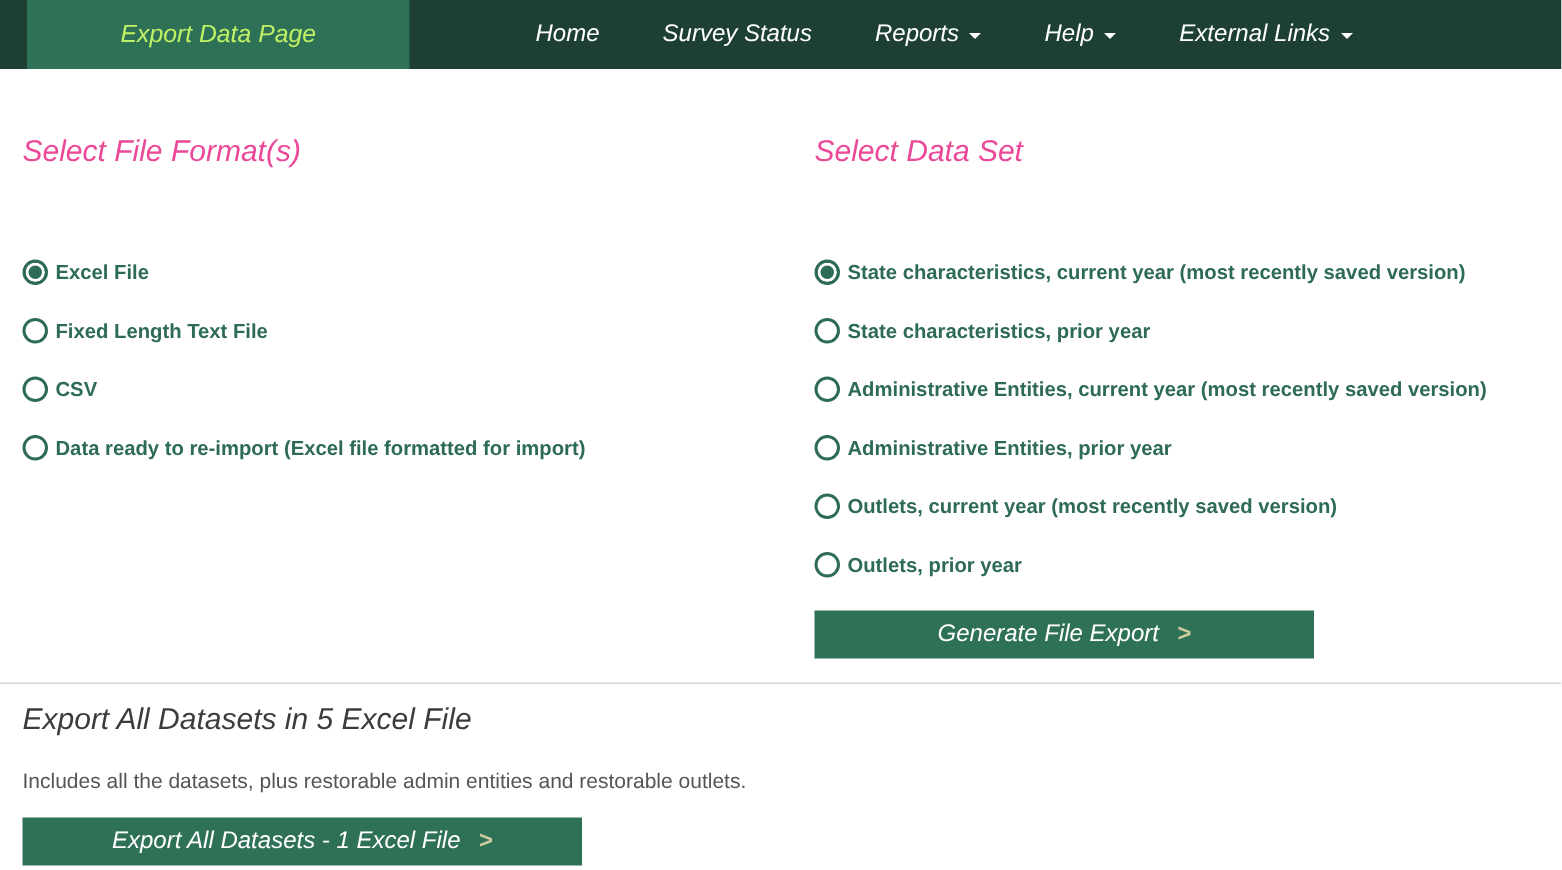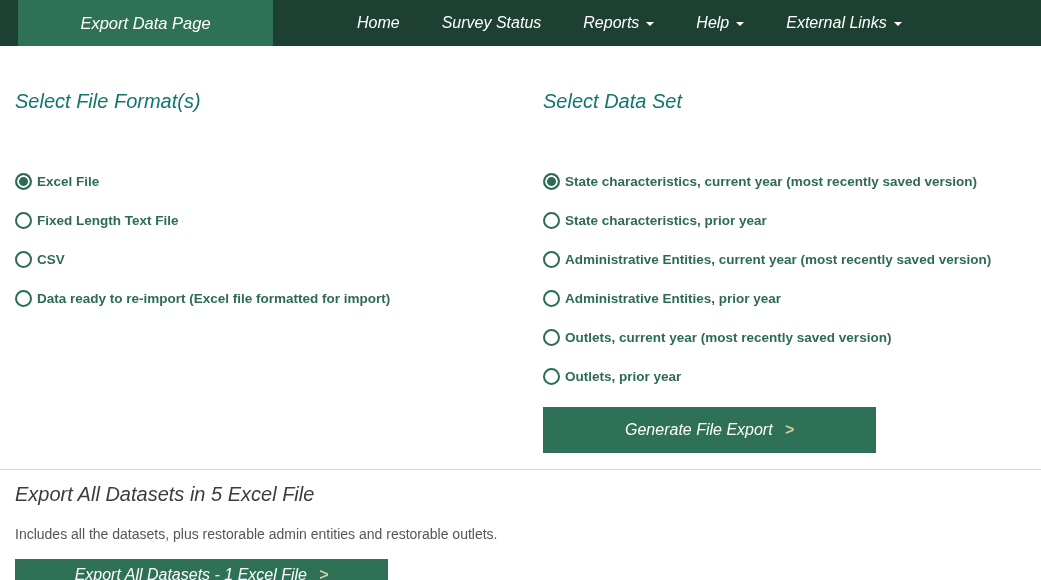--- a/index.html
+++ b/index.html
@@ -16,21 +16,21 @@
   .navbar {
     height: 46px;
     background: #1d4033;
     display: flex;
     align-items: stretch;
   }
   .nav-tab {
     margin-left: 18px;
     width: 255px;
     background: #2f7157;
-    color: #ffffff;
+    color: #bef264;
     font-style: italic;
     font-size: 16.5px;
     display: flex;
     align-items: center;
     justify-content: center;
     cursor: pointer;
   }
   .nav-links {
     display: flex;
     align-items: center;
@@ -62,21 +62,21 @@
     display: grid;
     grid-template-columns: 528px 1fr;
     padding: 0 15px;
   }
   h1.section-heading {
     margin: 44px 0 0 0;
     font-size: 20px;
     line-height: 23px;
     font-style: italic;
     font-weight: normal;
-    color: #0f766e;
+    color: #ec4899;
   }
   .radio-list { margin-top: 60px; }
   .radio-row {
     display: flex;
     align-items: center;
     height: 17px;
     margin-bottom: 22px;
     cursor: pointer;
   }
   .radio-circle {
@@ -107,21 +107,21 @@
     font-style: italic;
     font-size: 16px;
     font-family: "Liberation Sans", sans-serif;
     display: flex;
     align-items: center;
     justify-content: center;
     cursor: pointer;
   }
   .generate-btn {
     width: 333px;
-    height: 46px;
+    height: 32px;
     margin-top: 14px;
   }
   .btn-arrow {
     font-style: italic;
     color: #cfcda0;
     margin-left: 12px;
     font-size: 16px;
     font-weight: bold;
   }
 

